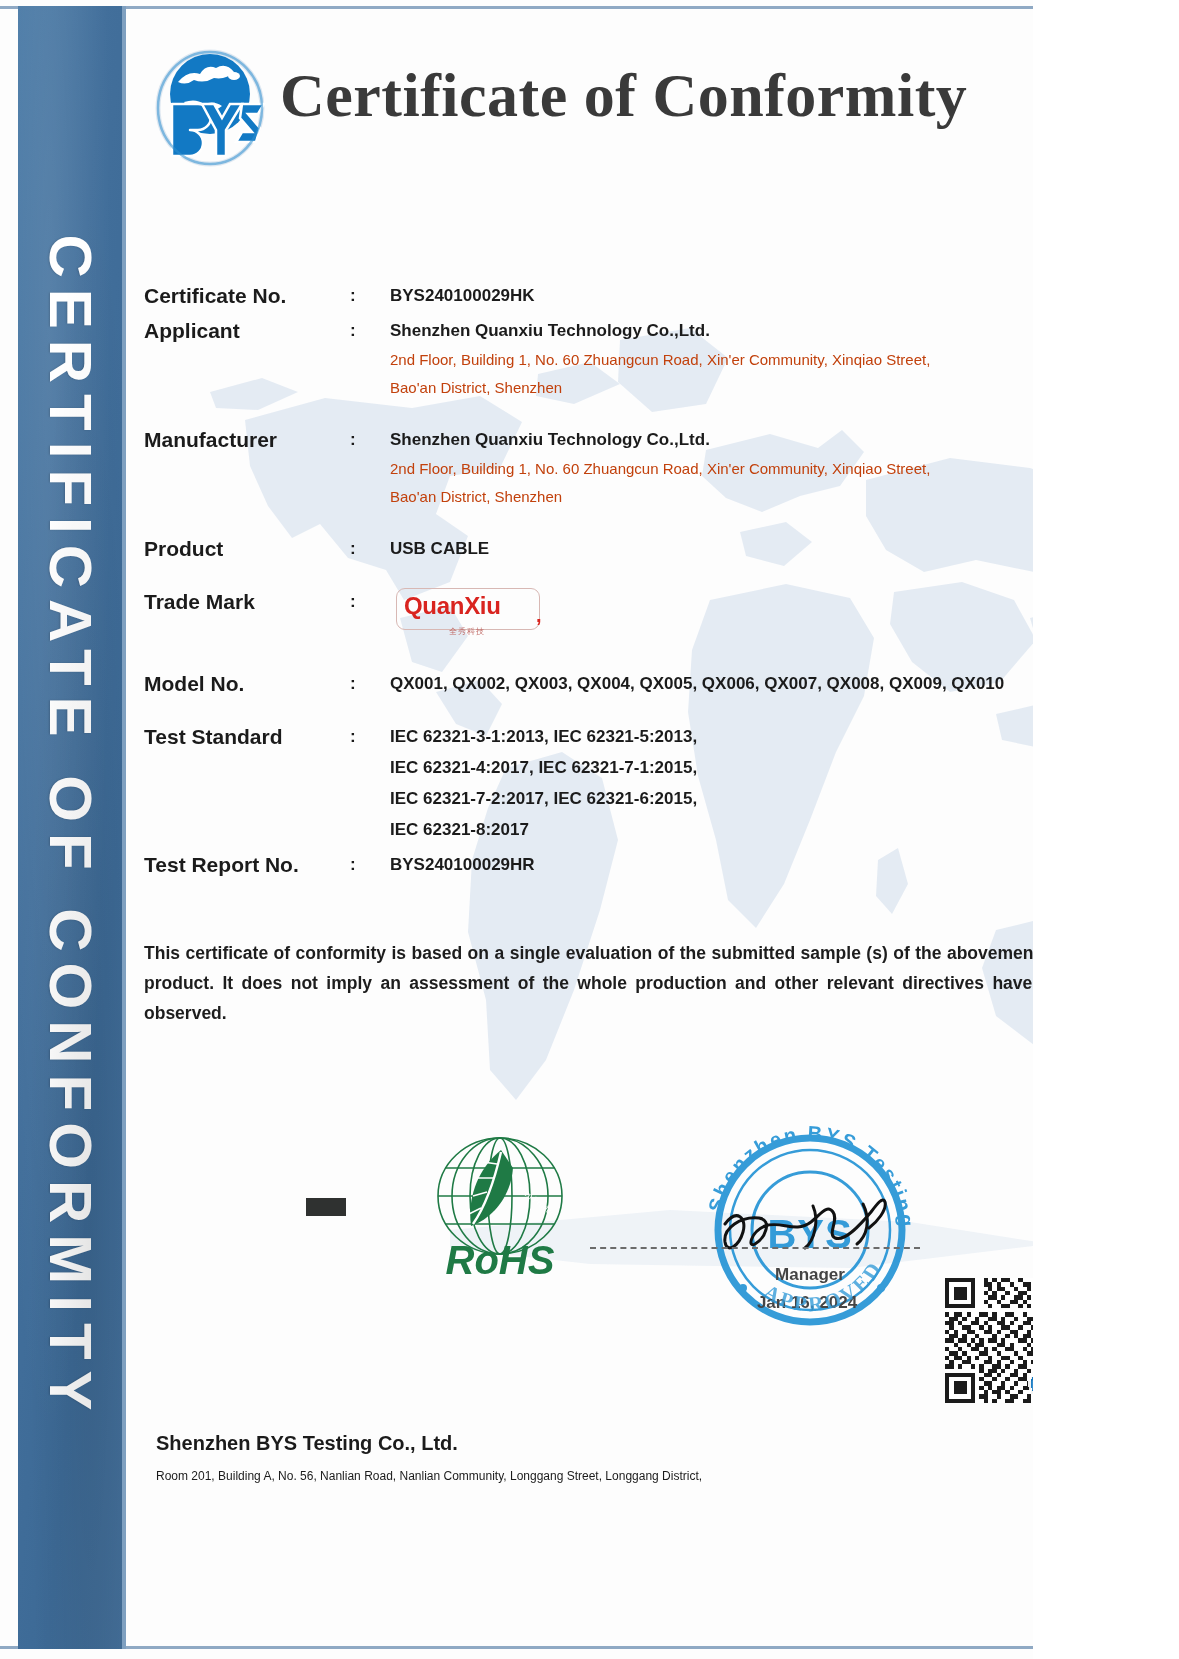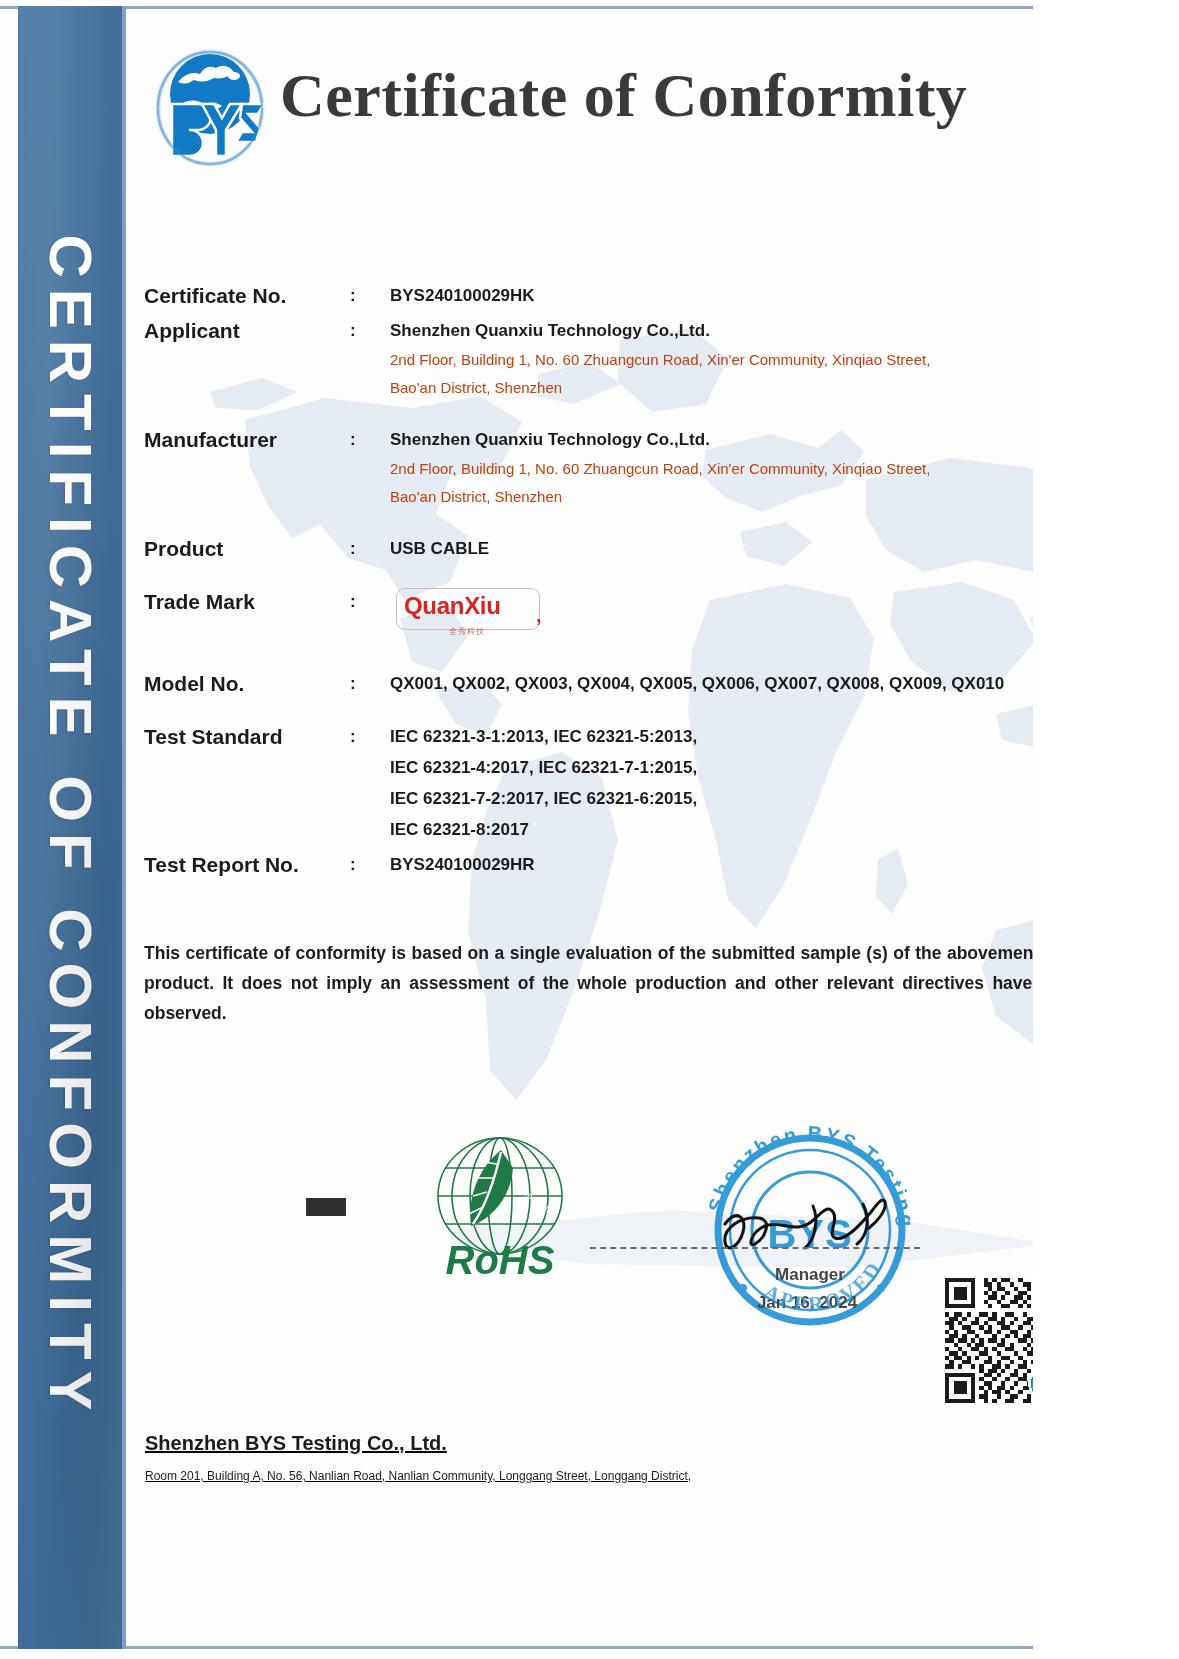--- a/index.html
+++ b/index.html
@@ -173,23 +173,22 @@
 
   
   #marks { position: absolute; left: 0; top: 1130px; width: 1010px; height: 190px; }
   #ce-mark   { position: absolute; left: 60px;  top: 18px; width: 190px; height: 120px; }
   #rohs-mark { position: absolute; left: 275px; top: 4px;  width: 170px; height: 160px; }
   #stamp     { position: absolute; left: 555px; top: -10px; width: 230px; height: 215px; }
   #qrcode    { position: absolute; left: 805px; top: 148px; width: 125px; height: 125px; }
 
   
   #footer {
-    position: absolute; left: 5px; top: 1428px;
+    position: absolute; left: 16px; top: 1428px;
     width: 940px;
-    text-decoration: underline;
   }
   #footer-company {
     font-size: 20px; font-weight: 700; color: #1b1b1b;
     line-height: 30px;
   }
   #footer-address {
     margin-top: 5px;
     font-size: 12px; color: #1b1b1b; line-height: 26px;
   }
   #footer-contact {

